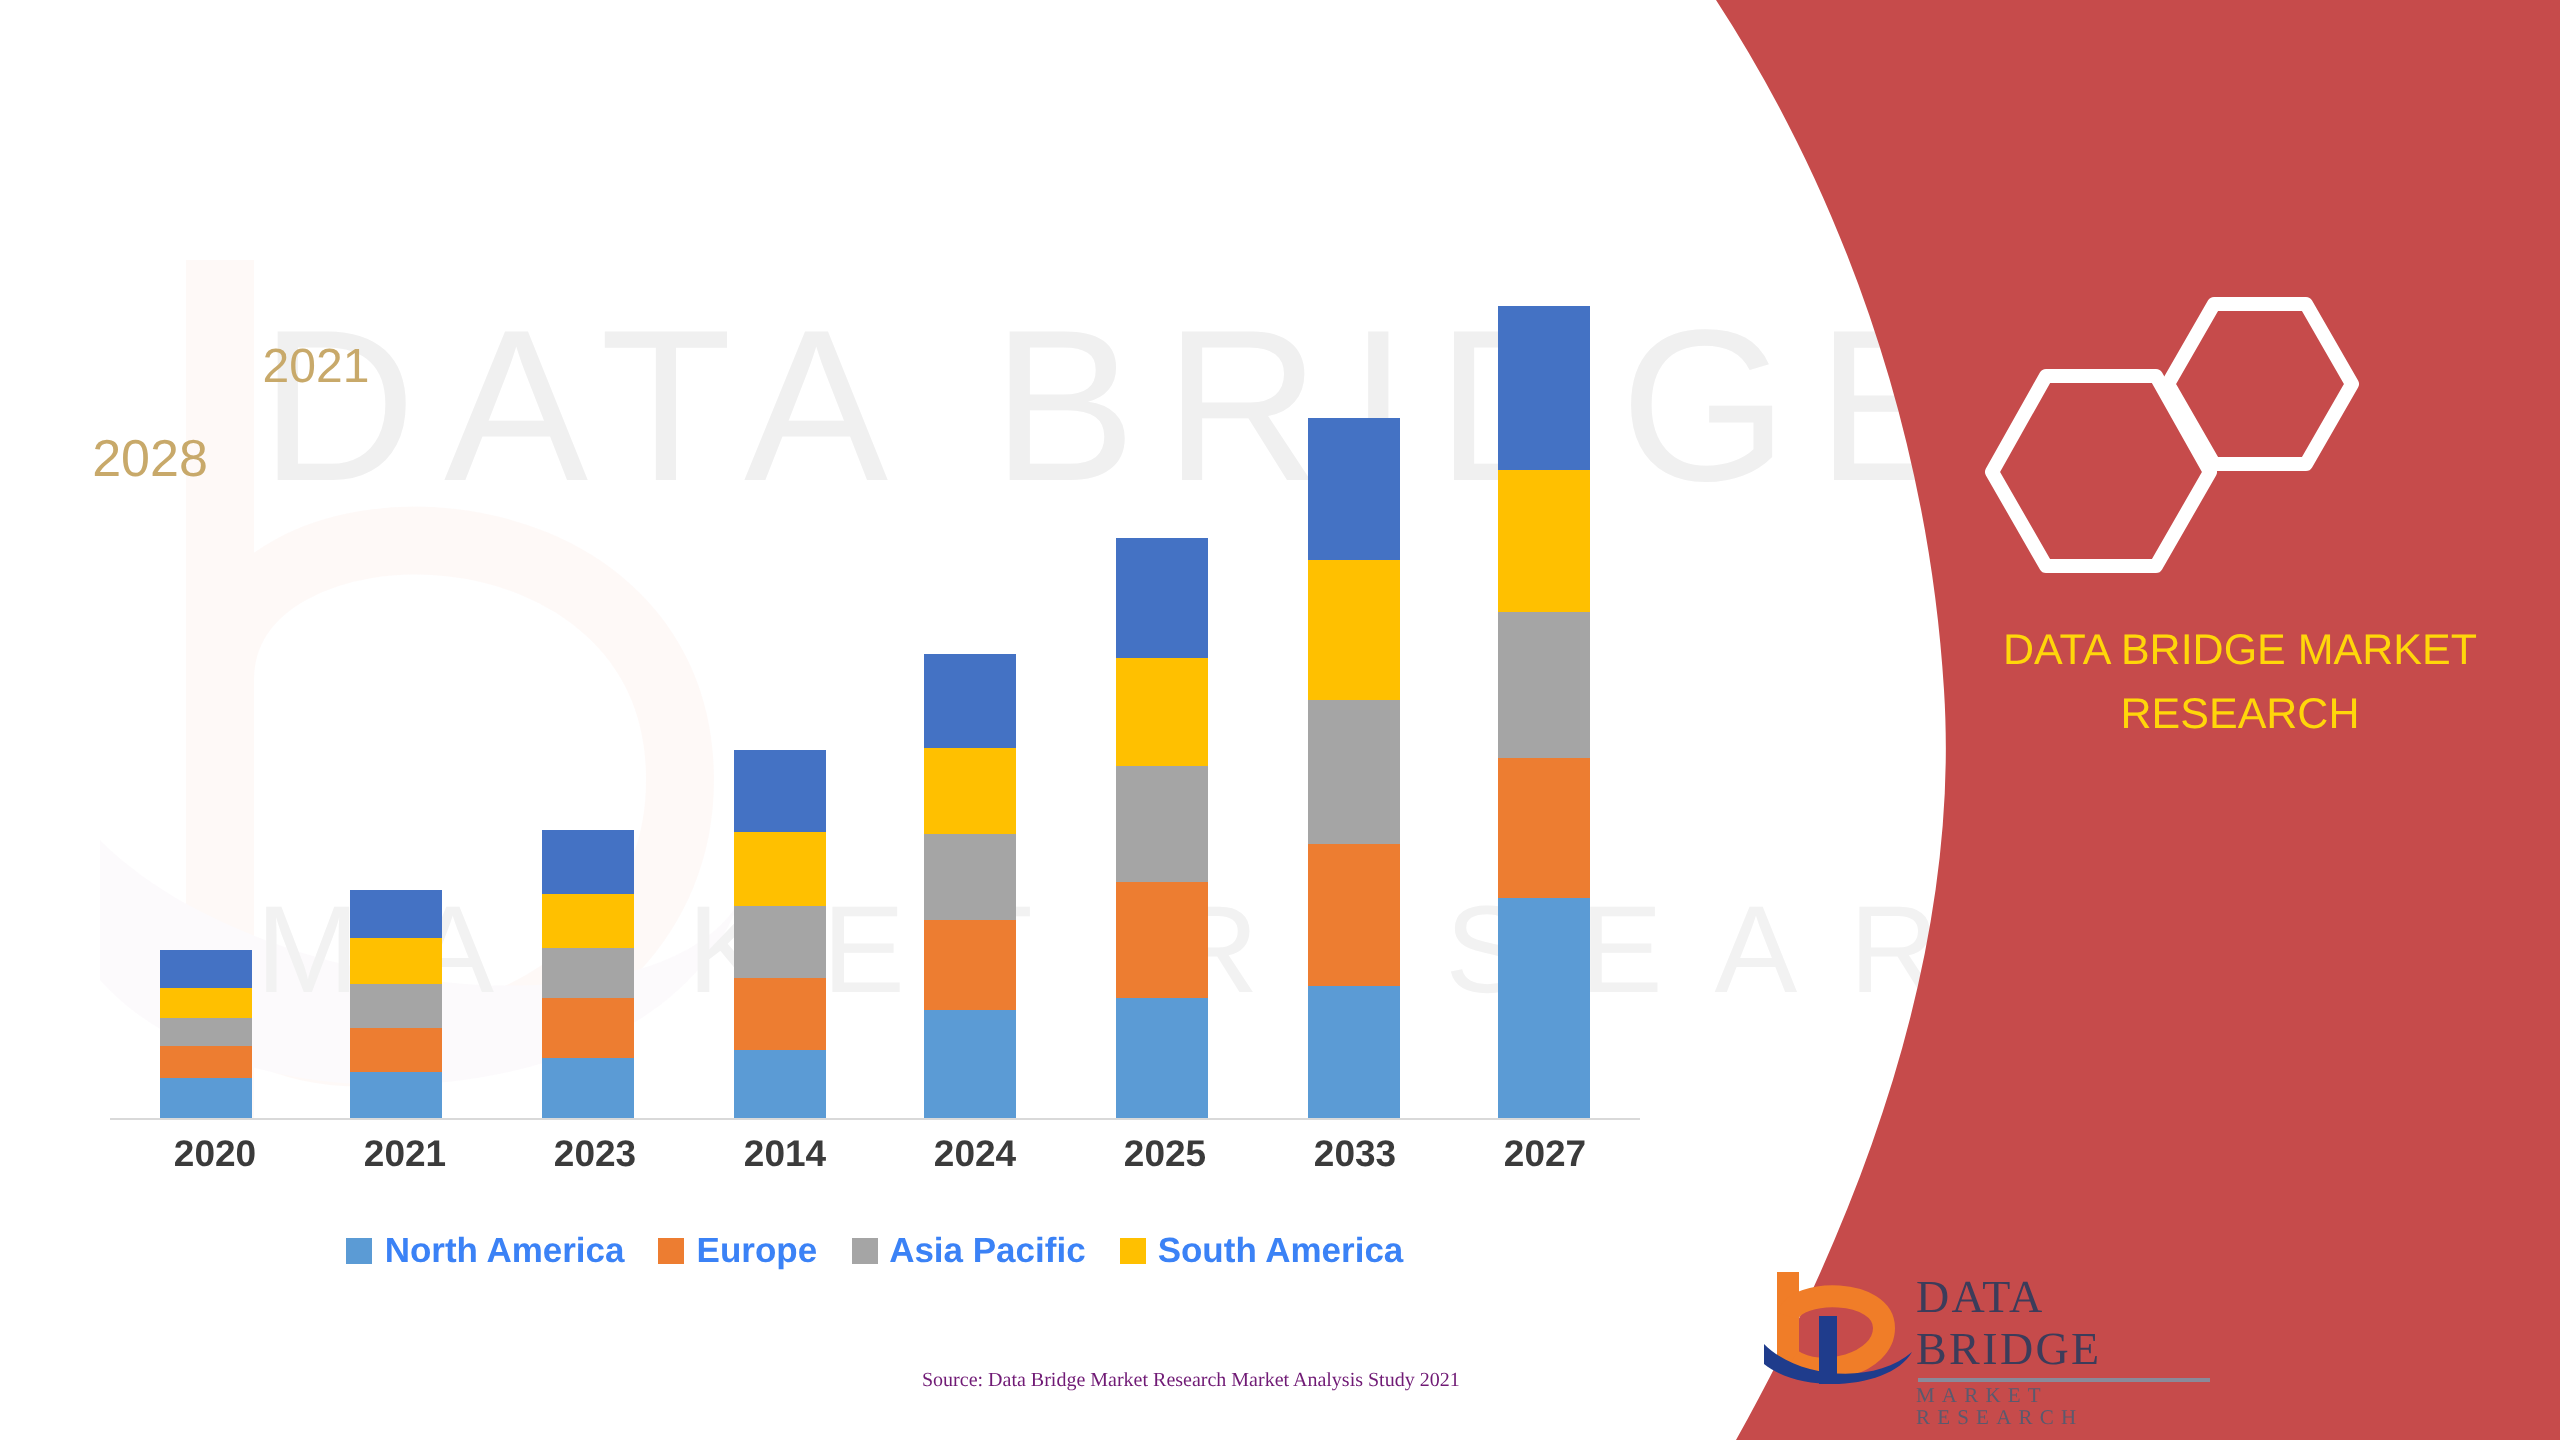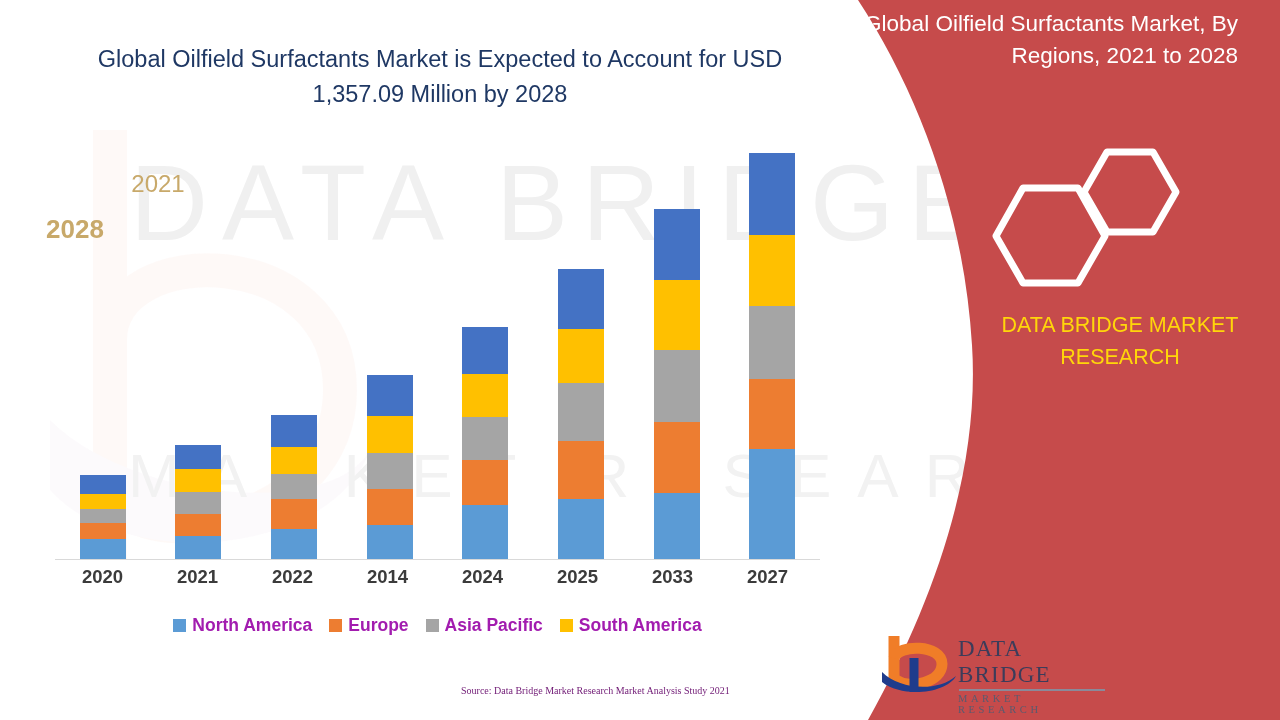--- a/index.html
+++ b/index.html
@@ -92,21 +92,21 @@
     display: flex;
     flex-direction: column-reverse;
   }
   .seg { width: 100%; }
 
   .xaxis {
     position: absolute;
     left: 55px; top: 566px;
     width: 765px;
     display: flex;
-    justify-content: flex-start;
+    justify-content: flex-end;
   }
   .xtick {
     width: 95px;
     text-align: center;
     font-size: 18.5px;
     font-weight: bold;
     color: #3b3b3b;
   }
 
   .legend {
@@ -123,21 +123,21 @@
     align-items: center;
     gap: 6px;
   }
   .legend-swatch {
     width: 13px; height: 13px;
     flex: 0 0 13px;
   }
   .legend-label {
     font-size: 17.5px;
     font-weight: bold;
-    color: #a21caf;
+    color: #3b82f6;
     white-space: nowrap;
   }
 
   .footer-left {
     position: absolute;
     left: 28px; top: 684px;
     font-family: "Liberation Serif", serif;
     font-size: 13.5px;
     color: #222;
   }
@@ -175,21 +175,21 @@
     width: 220px; height: 150px;
   }
   .hex-label {
     position: absolute;
     color: #C8A96A;
     font-size: 25px;
     font-weight: 400;
     text-align: center;
   }
   .hex-2021 { left: 112px; top: 170px; width: 92px; font-size: 24px; }
-  .hex-2028 { left: 25px; top: 214px; width: 100px; font-size: 26px; font-weight: bold; }
+  .hex-2028 { left: 25px; top: 214px; width: 100px; font-size: 26px; }
 
   .brand {
     position: absolute;
     left: 960px; top: 310px;
     width: 320px;
     text-align: center;
     color: #FFD60A;
     font-size: 21.5px;
     line-height: 1.48;
     font-weight: 400;
@@ -231,21 +231,20 @@
   <div class="wm-layer">
     <svg class="wm-logo" viewBox="0 0 330 560">
       <path d="M70 40 L70 470" stroke="#FCEDE8" stroke-width="34" fill="none"></path>
       <path d="M70 250 C70 150, 300 150, 300 300 C300 440, 90 470, 70 400" stroke="#FCEDE8" stroke-width="34" fill="none"></path>
       <path d="M10 330 C90 410, 290 430, 330 360 C290 470, 80 480, 10 400 Z" fill="#F7F0F7"></path>
     </svg>
     <div class="wm-text-1">DATA BRIDGE</div>
     <div class="wm-text-2">MARKET RESEARCH</div>
   </div>
 
-  <div class="headline">Global Oilfield Surfactants Market is Expected to Account for USD 1,357.09 Million by 2028</div>
 
   <div class="plot">
     <div class="axis-line"></div>
     <div class="bars" id="bars">
         <div class="bar-col">
           <div class="bar-stack">
             <div class="seg" title="North America 2020: 62" style="height: 20.46px; background: rgb(91, 155, 213);"></div>
             <div class="seg" title="Europe 2020: 46" style="height: 15.18px; background: rgb(237, 125, 49);"></div>
             <div class="seg" title="Asia Pacific 2020: 43" style="height: 14.19px; background: rgb(165, 165, 165);"></div>
             <div class="seg" title="South America 2020: 46" style="height: 15.18px; background: rgb(255, 192, 0);"></div>
@@ -314,21 +313,21 @@
             <div class="seg" title="South America 2027: 215" style="height: 70.95px; background: rgb(255, 192, 0);"></div>
             <div class="seg" title="Middle East and Africa 2027: 248" style="height: 81.84px; background: rgb(68, 114, 196);"></div>
           </div>
         </div>
       </div>
   </div>
 
   <div class="xaxis" id="xaxis">
       <div class="xtick">2020</div>
       <div class="xtick">2021</div>
-      <div class="xtick">2022</div>
+      <div class="xtick">2023</div>
       <div class="xtick">2014</div>
       <div class="xtick">2024</div>
       <div class="xtick">2025</div>
       <div class="xtick">2033</div>
       <div class="xtick">2027</div>
     </div>
 
   <div class="legend" id="legend">
       <div class="legend-item">
         <span class="legend-swatch" style="background: rgb(91, 155, 213);"></span>
@@ -349,21 +348,20 @@
     </div>
 
   <div class="footer-right">Source: Data Bridge Market Research Market Analysis Study 2021</div>
 
   <div class="red-panel">
     <svg width="440" height="720" viewBox="0 0 440 720">
       <path d="M18 0 L440 0 L440 720 L28 720 C95 600, 140 470, 132 345 C124 215, 80 95, 18 0 Z" fill="#C64B4B"></path>
     </svg>
   </div>
 
-  <div class="panel-title">Global Oilfield Surfactants Market, By Regions, 2021 to 2028</div>
 
   <div class="hexwrap">
     <svg width="220" height="150" viewBox="0 0 220 150">
       <polygon points="132,12 178,12 201,52 178,92 132,92 109,52" fill="none" stroke="#ffffff" stroke-width="7" stroke-linejoin="round"></polygon>
       <polygon points="48,48 103,48 130,96 103,143 48,143 21,96" fill="none" stroke="#ffffff" stroke-width="7" stroke-linejoin="round"></polygon>
     </svg>
   </div>
   <div class="hex-label hex-2021">2021</div>
   <div class="hex-label hex-2028">2028</div>
 

